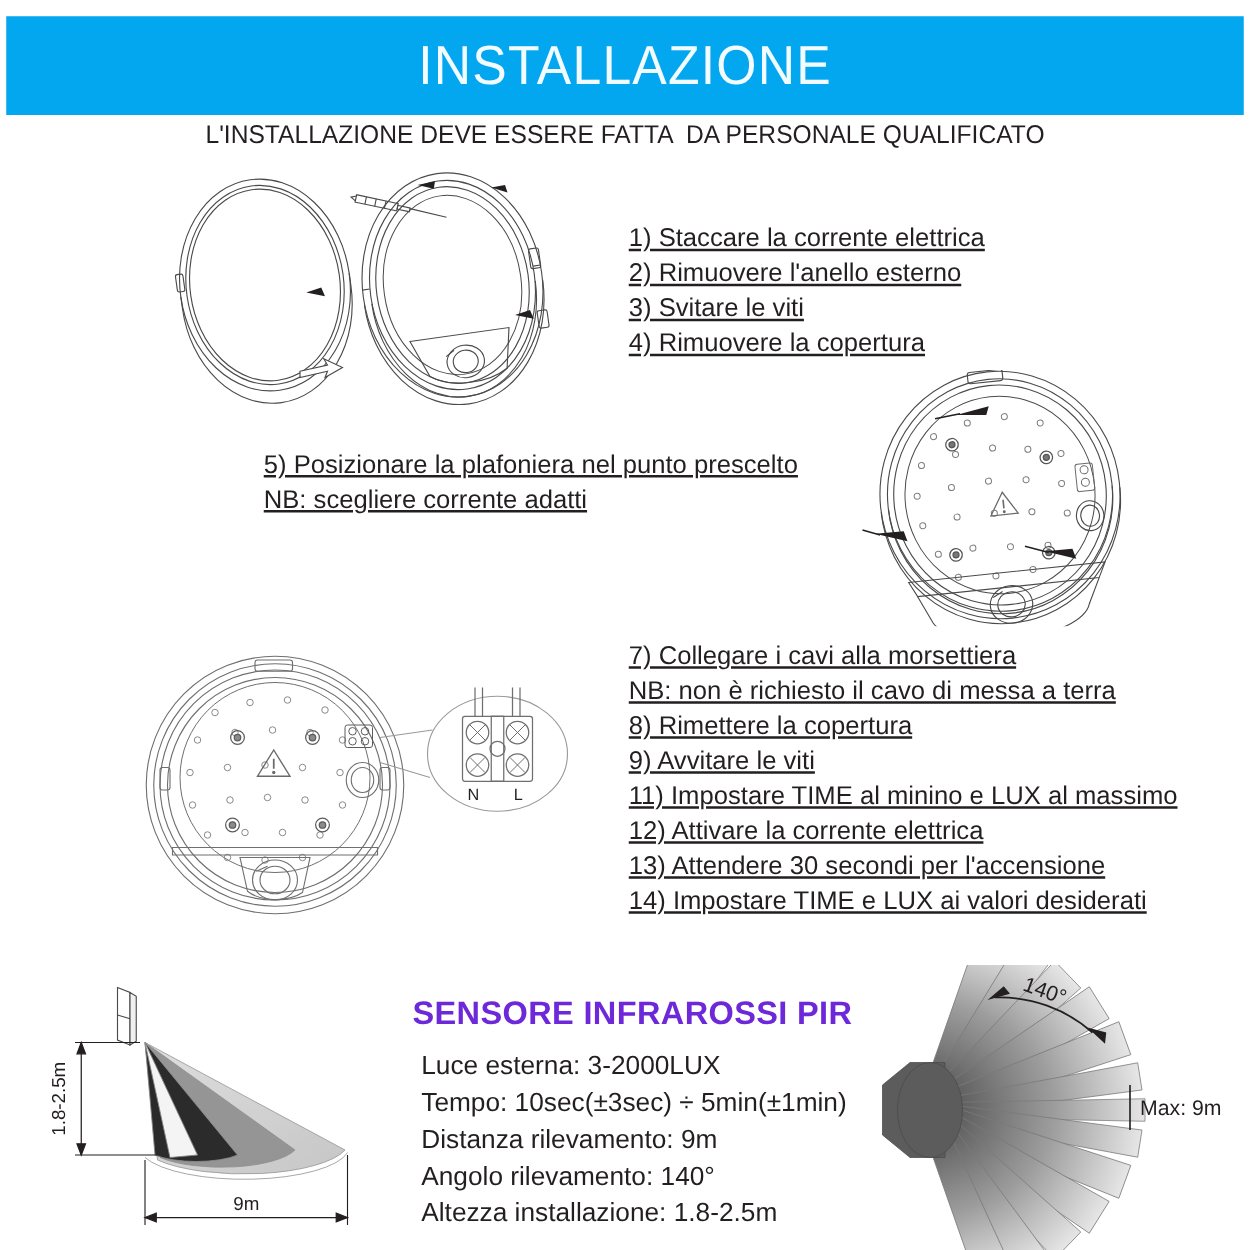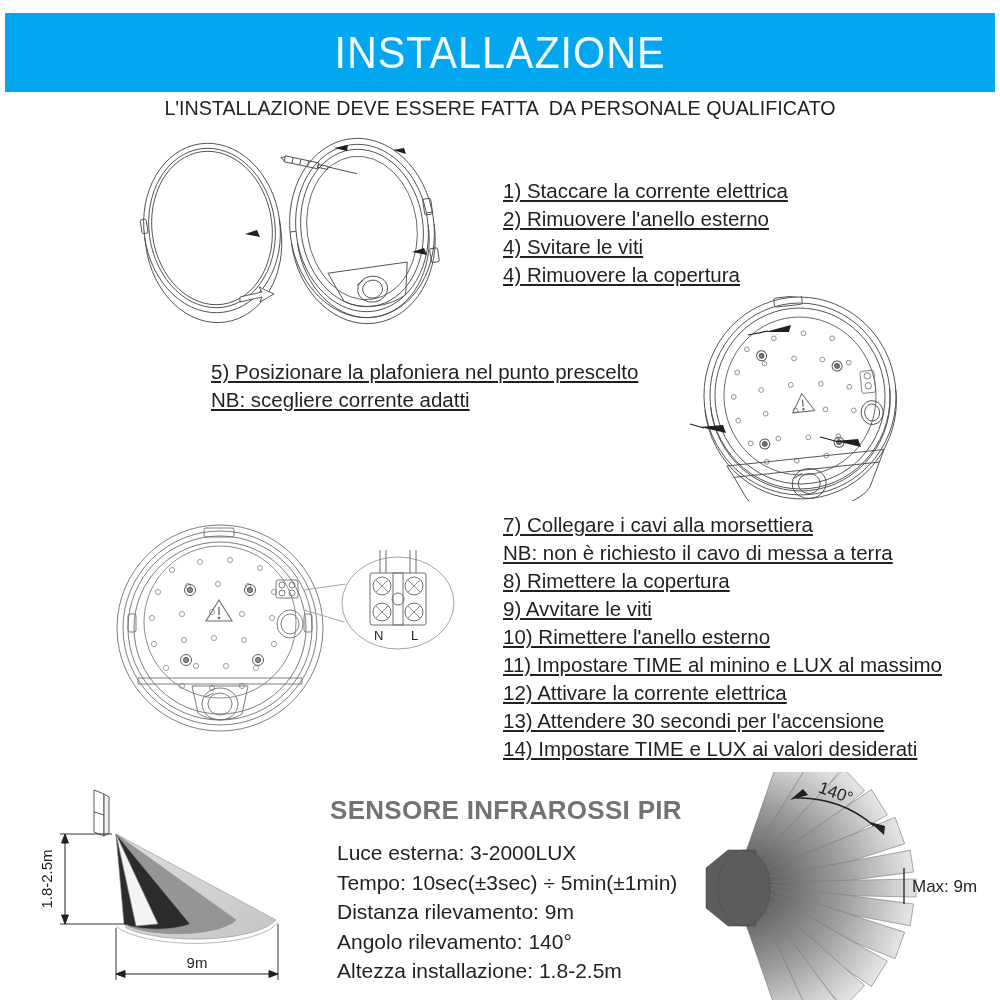--- a/index.html
+++ b/index.html
@@ -37,21 +37,21 @@
   
   .steps{position:absolute;font-size:20.5px;line-height:28px;color:#231f20;white-space:nowrap;text-decoration:underline;}
   #steps-block-1{left:503px;top:177px;}
   #steps-block-2{left:211px;top:358px;}
   #steps-block-3{left:503px;top:511px;}
   .steps div{height:28px;}
 
   
   #pir-title{
     position:absolute;left:330px;top:795px;
-    font-size:26px;font-weight:bold;color:#737373;letter-spacing:.3px;
+    font-size:26px;font-weight:bold;color:#6d28d9;letter-spacing:.3px;
     white-space:nowrap;
   }
   #pir-specs{
     position:absolute;left:337px;top:838px;
     font-size:21px;line-height:29.5px;color:#231f20;white-space:nowrap;
   }
   #pir-specs div{height:29.5px;}
 
   
   .figure{position:absolute;}
@@ -119,21 +119,21 @@
       <path d="M 133 106 l 15 3 l -3 -7 z"></path>
       <path d="M 300 124 l 15 3 l -3 -7 z"></path>
     </g>
 
     <path d="M 128 169 l 22 -5 l -3 -5 l 15 7 l -14 8 l 2 -5 l -22 5 z" fill="#ffffff" stroke="#4a4a4a" stroke-width="0.9"></path>
   </svg>
 
   <div class="steps" id="steps-block-1">
     <div>1) Staccare la corrente elettrica</div>
     <div>2) Rimuovere l'anello esterno</div>
-    <div>4) Svitare le viti</div>
+    <div>3) Svitare le viti</div>
     <div>4) Rimuovere la copertura</div>
   </div>
 
   <div class="steps" id="steps-block-2">
     <div>5) Posizionare la plafoniera nel punto prescelto</div>
     <div>NB: scegliere corrente adatti</div>
   </div>
 
   <svg class="figure" id="fig-board-right" viewBox="0 0 230 205">
     <g fill="none" stroke="#4a4a4a" stroke-width="0.9">
@@ -320,21 +320,20 @@
     </g>
     <text class="lbl" x="266" y="122" font-size="13" fill="#7a7a7a">N</text>
     <text class="lbl" x="303" y="122" font-size="13" fill="#7a7a7a">L</text>
   </svg>
 
   <div class="steps" id="steps-block-3">
     <div>7) Collegare i cavi alla morsettiera</div>
     <div>NB: non è richiesto il cavo di messa a terra</div>
     <div>8) Rimettere la copertura</div>
     <div>9) Avvitare le viti</div>
-    <div>10) Rimettere l'anello esterno</div>
     <div>11) Impostare TIME al minino e LUX al massimo</div>
     <div>12) Attivare la corrente elettrica</div>
     <div>13) Attendere 30 secondi per l'accensione</div>
     <div>14) Impostare TIME e LUX ai valori desiderati</div>
   </div>
 
   <div id="pir-title">SENSORE INFRAROSSI PIR</div>
   <div id="pir-specs">
     <div>Luce esterna: 3-2000LUX</div>
     <div>Tempo: 10sec(±3sec) ÷ 5min(±1min)</div>

